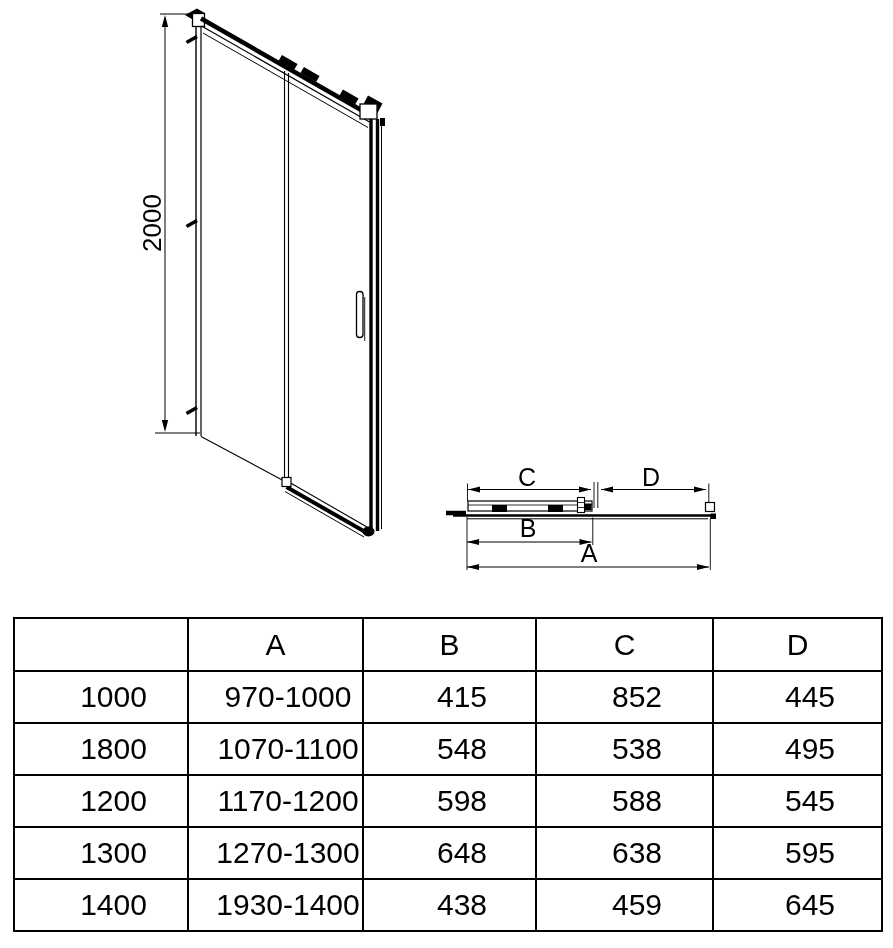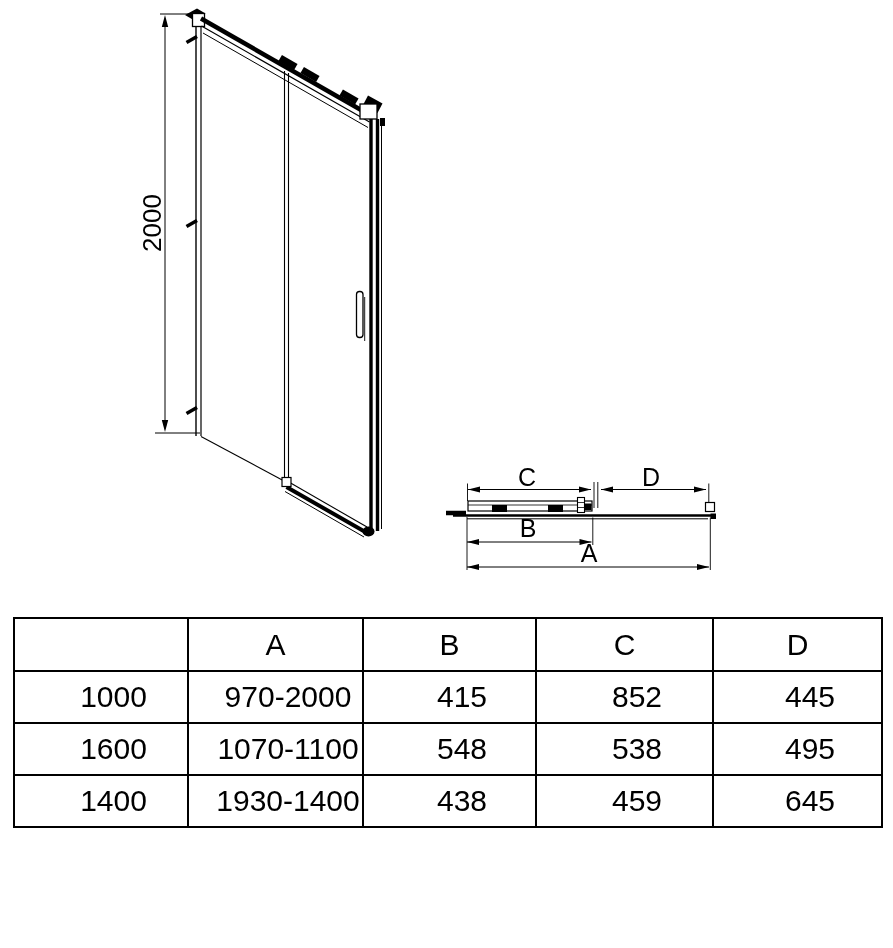--- a/index.html
+++ b/index.html
@@ -171,31 +171,45 @@
     <tbody>
       <tr class="hdr">
         <td></td>
         <td>A</td>
         <td>B</td>
         <td>C</td>
         <td>D</td>
       </tr>
       <tr class="datarow">
         <td>1000</td>
-        <td>970-2000</td>
+        <td>970-1000</td>
         <td>415</td>
         <td>852</td>
         <td>445</td>
       </tr>
       <tr class="datarow">
-        <td>1600</td>
+        <td>1800</td>
         <td>1070-1100</td>
         <td>548</td>
         <td>538</td>
         <td>495</td>
+      </tr>
+      <tr class="datarow">
+        <td>1200</td>
+        <td>1170-1200</td>
+        <td>598</td>
+        <td>588</td>
+        <td>545</td>
+      </tr>
+      <tr class="datarow">
+        <td>1300</td>
+        <td>1270-1300</td>
+        <td>648</td>
+        <td>638</td>
+        <td>595</td>
       </tr>
       <tr class="datarow">
         <td>1400</td>
         <td>1930-1400</td>
         <td>438</td>
         <td>459</td>
         <td>645</td>
       </tr>
     </tbody>
   </table>

